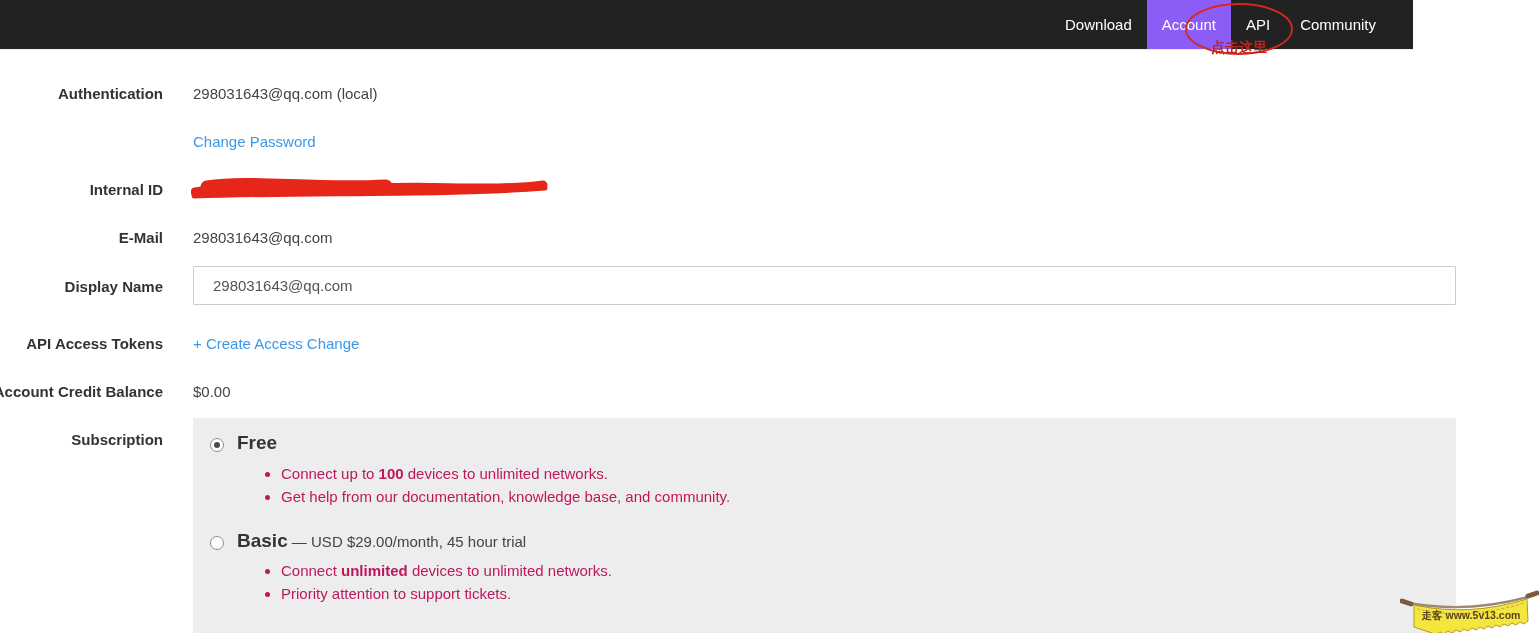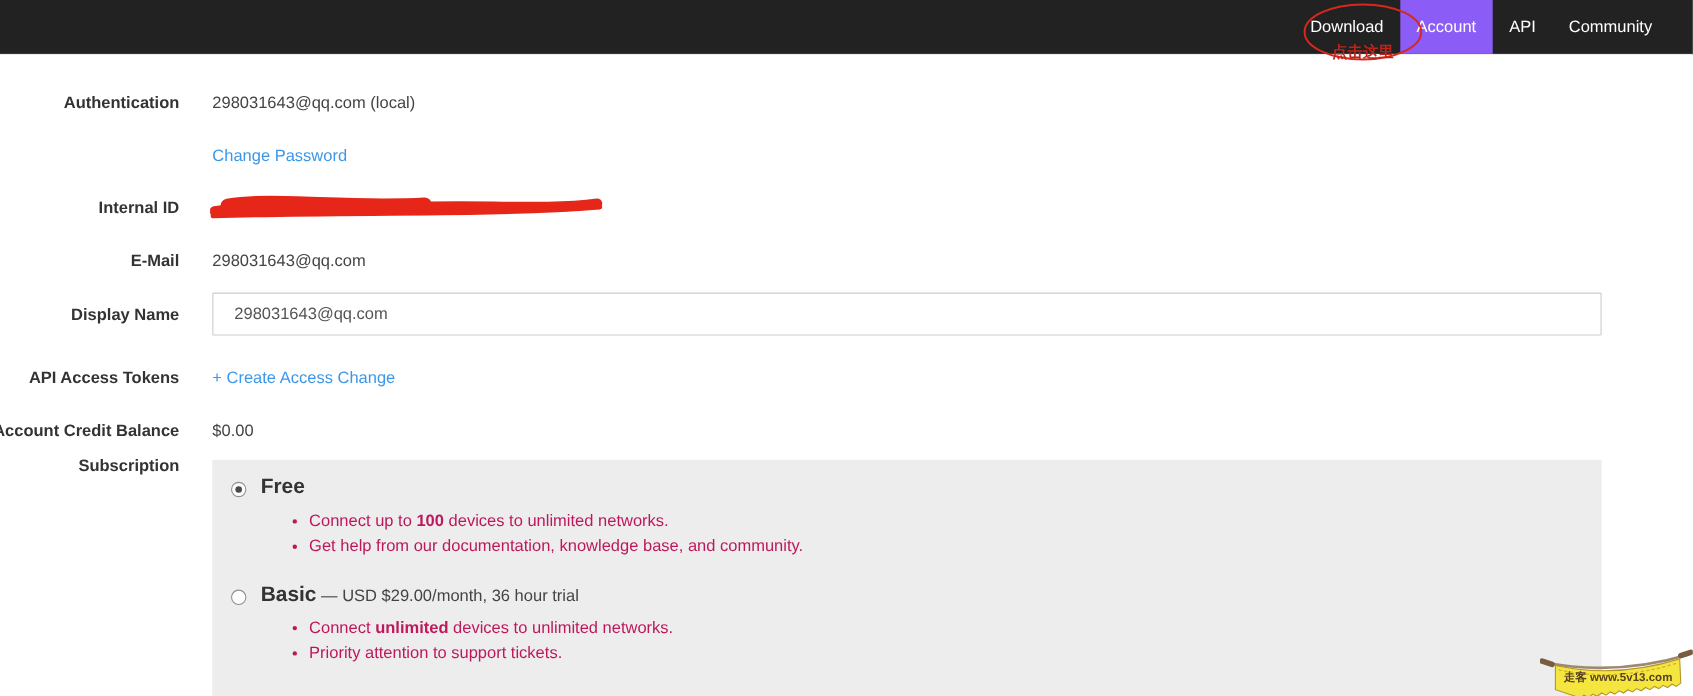--- a/index.html
+++ b/index.html
@@ -1,21 +1,21 @@
 <!DOCTYPE html>
 <html><head>
 <meta charset="utf-8">
 <style>
   * { margin:0; padding:0; box-sizing:border-box; }
   html,body { width:1539px; height:633px; overflow:hidden; background:#fff;
               font-family:"Liberation Sans", sans-serif; }
   body { position:relative; }
 
   
-  .topnav { position:absolute; top:0; left:0; width:1539px; height:50px;
+  .topnav { position:absolute; top:0; left:0; width:1413px; height:50px;
             background:#222; display:flex; justify-content:flex-end;
             align-items:stretch; padding-right:22px; border-bottom:1px solid #ececec; }
   .nav-item { display:flex; align-items:center; padding:0 15px; color:#fff;
               font-size:15px; cursor:pointer; white-space:nowrap; }
   .nav-item.active { background:#8b5cf6; }
 
   .nav-annotation { position:absolute; left:1182px; top:1px; width:116px; height:62px;
                     pointer-events:none; z-index:6; }
 
   
@@ -84,38 +84,38 @@
 
 <div class="lbl" style="top:278px">Display Name</div>
 <input class="dn-input" type="text" value="298031643@qq.com" style="">
 
 <div class="lbl" style="top:335px">API Access Tokens</div>
 <a class="link" style="top:335px">+ Create Access Change</a>
 
 <div class="lbl" style="top:383px">Account Credit Balance</div>
 <div class="val" style="top:383px">$0.00</div>
 
-<div class="lbl" style="top:415px">Subscription</div>
+<div class="lbl" style="top:431px">Subscription</div>
 
 <div class="sub-panel">
 
   <span class="radio checked" style="left:17px; top:20px">
       <span class="dot"></span>
     </span>
   <div class="plan-title" style="top:14px">
     <span>Free</span>
   </div>
   <ul class="plan-bullets" style="top:44px">
     <li><span>Connect up to </span><b>100</b><span> devices to unlimited networks.</span></li>
     <li><span>Get help from our documentation, knowledge base, and community.</span><b></b><span></span></li>
   </ul>
 
   <span class="radio" style="left:17px; top:118px"></span>
   <div class="plan-title" style="top:112px">
-    <span>Basic</span><span class="sub"><span> — USD </span><b>$29.00</b><span>/month, 36 hour trial</span></span>
+    <span>Basic</span><span class="sub"><span> — USD </span><b>$29.00</b><span>/month, 45 hour trial</span></span>
   </div>
   <ul class="plan-bullets" style="top:141px">
     <li><span>Connect </span><b>unlimited</b><span> devices to unlimited networks.</span></li>
     <li><span>Priority attention to support tickets.</span><b></b><span></span></li>
   </ul>
 </div>
 
 <svg class="watermark" viewBox="0 0 139 47">
 
   <path d="M3,16 Q 69,29 135,9" fill="none" stroke="#9c8a6e" stroke-width="2.4"></path>

